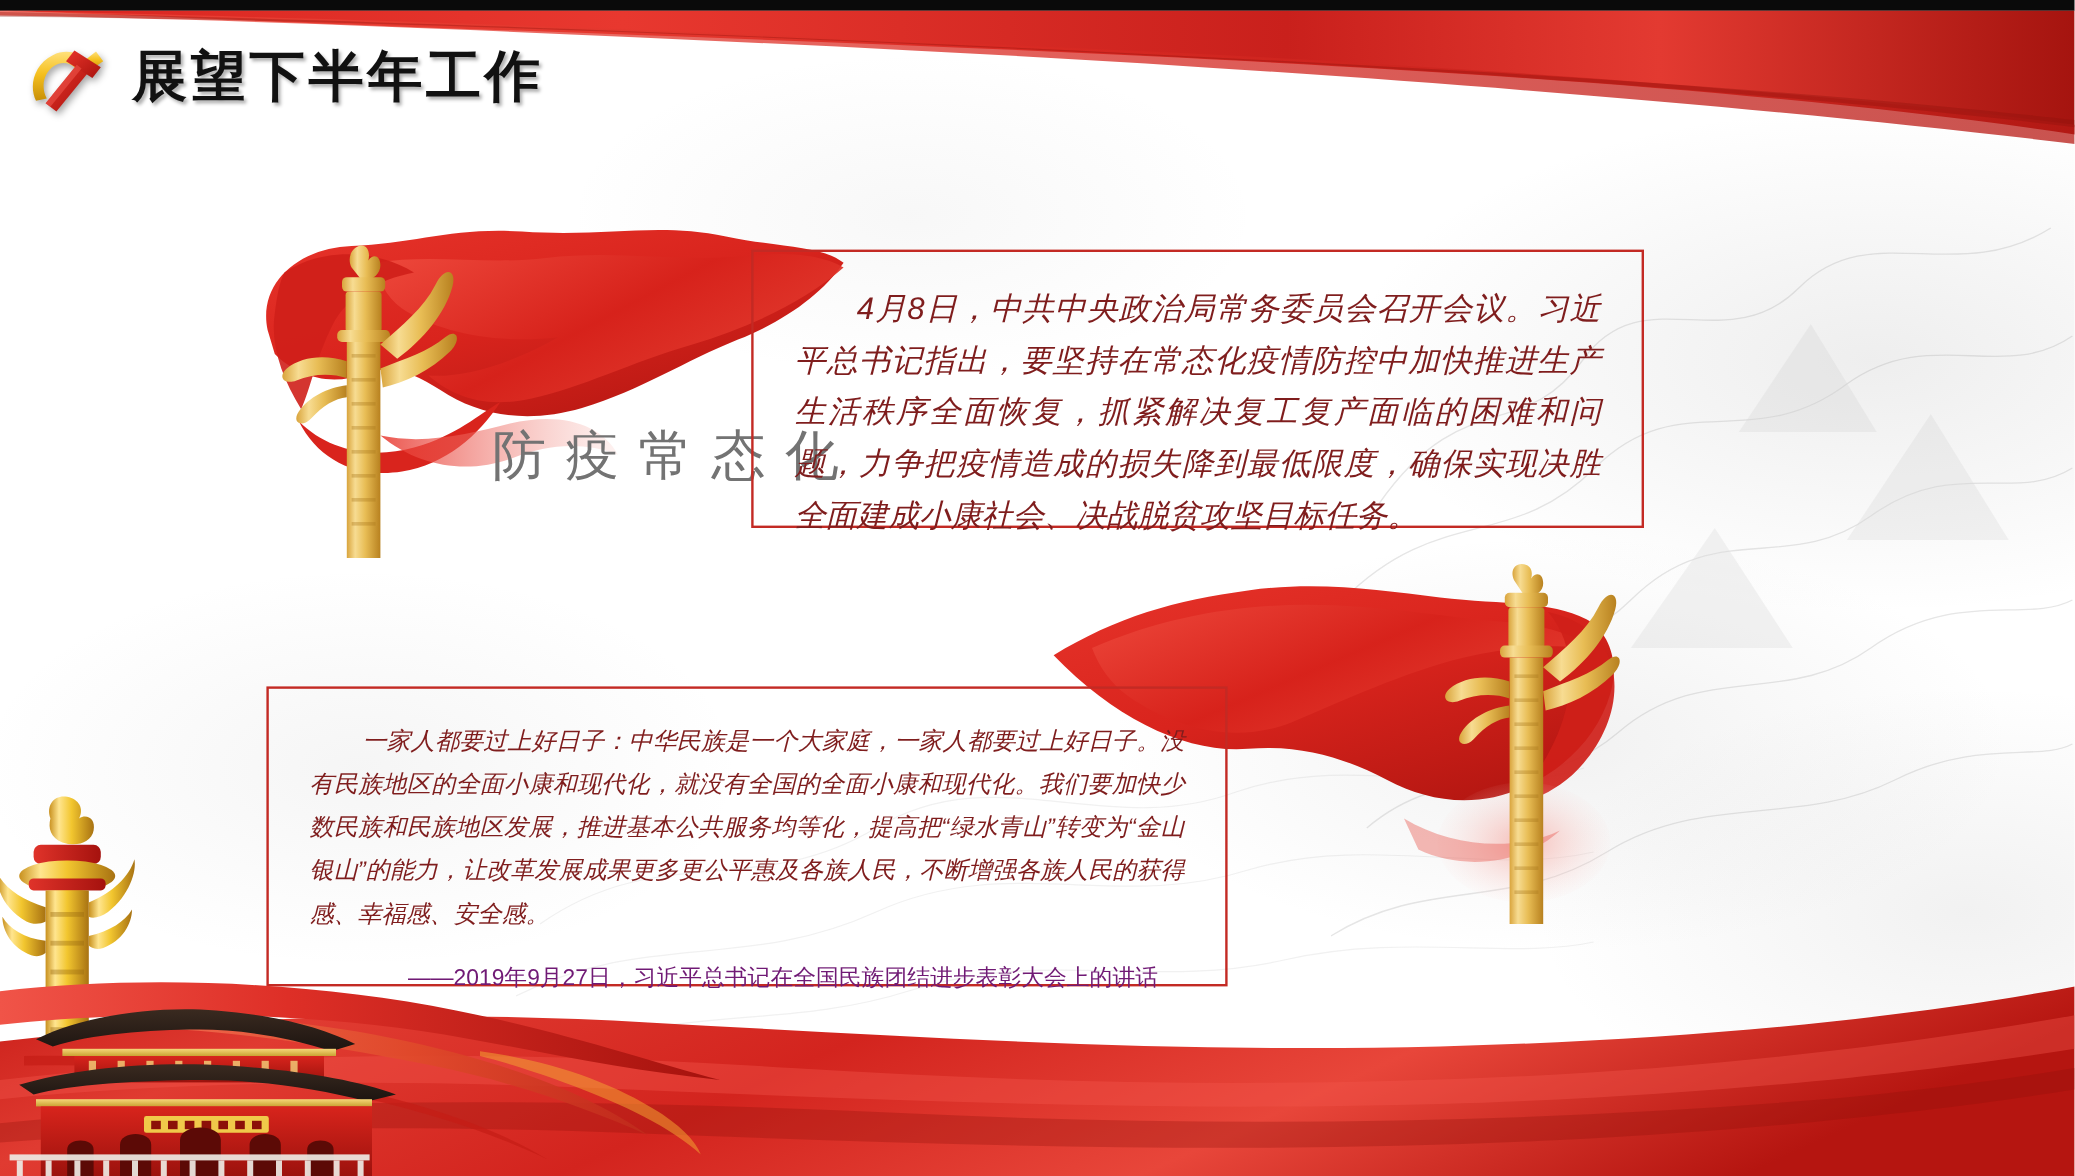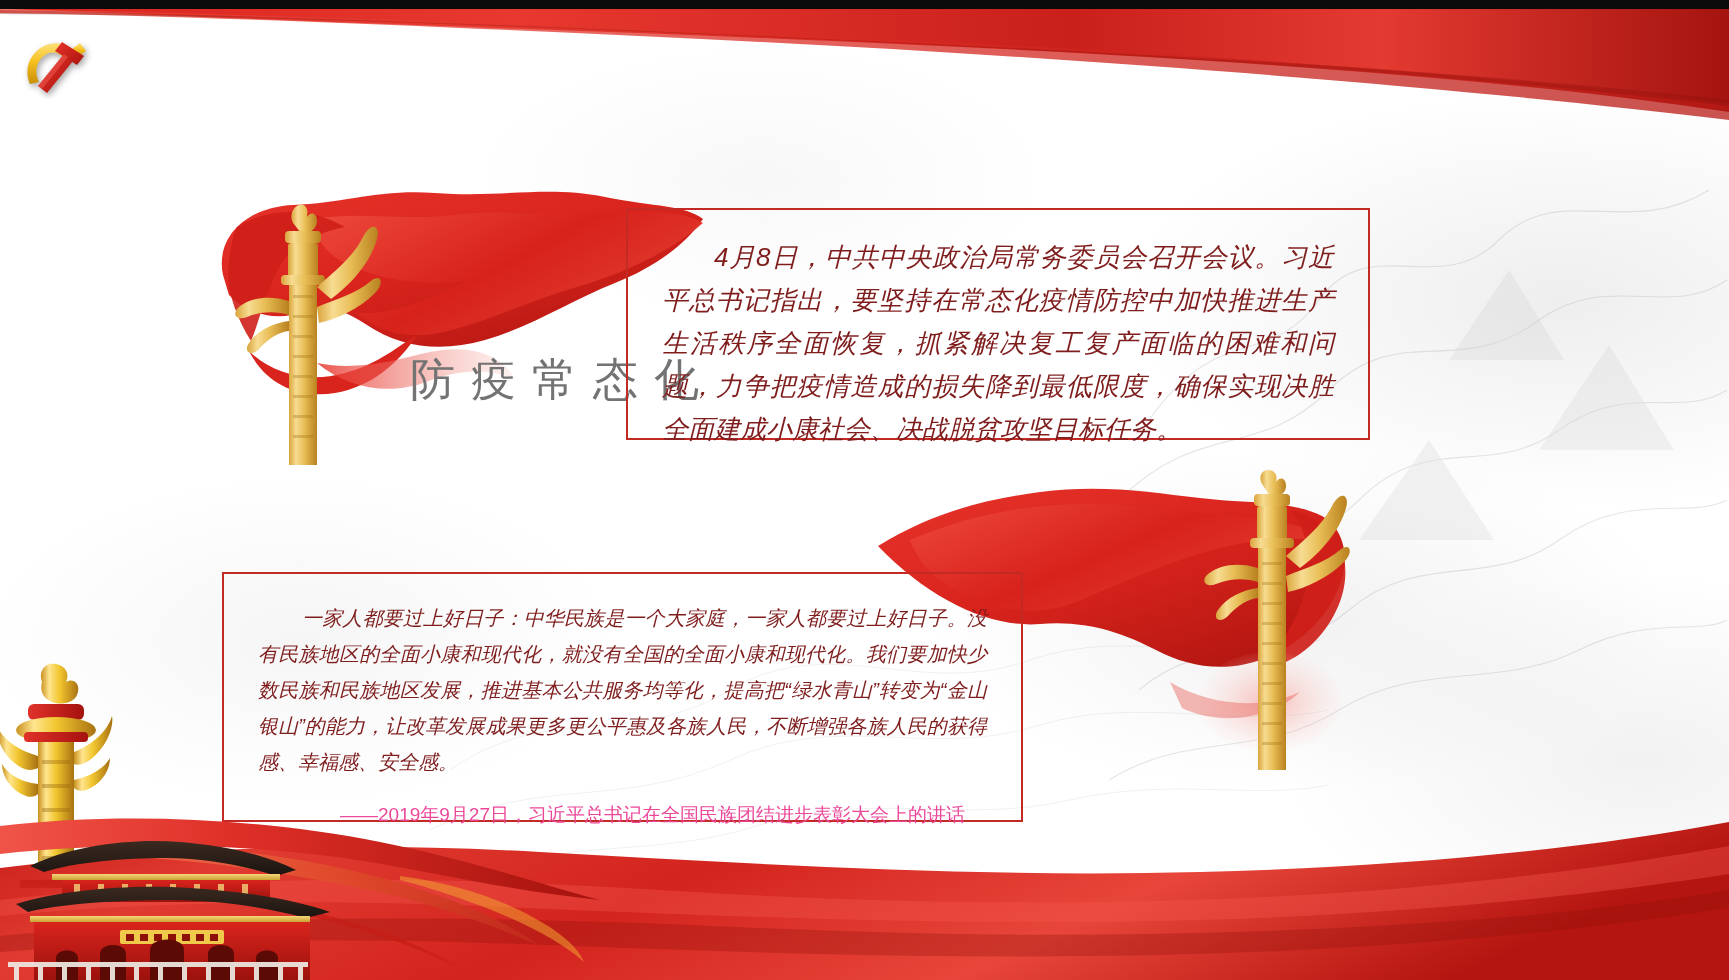--- a/index.html
+++ b/index.html
@@ -75,21 +75,21 @@
   .tb-p {
     color:#7f1d1d;
     line-height:43px;
     text-align:justify;
     font-style:italic;
   }
   .tb1 .tb-p { font-size:26px; text-indent:52px; }
   .tb2 .tb-p { font-size:20px; text-indent:44px; line-height:36px; }
   .tb2 .tb-src {
     margin-top:22px;
-    font-size:19px; color:#ec4899;
+    font-size:19px; color:#701a75;
     text-align:center;
     padding-left:60px;
   }
 
   
   .bottom-band { position:absolute; left:0; bottom:0; width:1729px; height:230px; }
   .huabiao-left {
     position:absolute; left:-6px; bottom:80px; width:120px; height:240px;
     pointer-events:none;
   }
@@ -164,20 +164,21 @@
         </linearGradient>
       </defs>
 
       <path d="M12 52 C6 40 10 22 26 14 C36 9 47 11 53 18 L45 25 C40 20 33 19 27 23 C18 29 16 41 21 50 Z" fill="url(#gold)"></path>
       <path d="M53 18 L62 11 L68 19 L58 26 Z" fill="url(#gold)"></path>
 
       <path d="M20 54 L46 22 L55 29 L29 61 Z" fill="url(#redm)"></path>
       <path d="M44 10 L66 24 L59 33 L37 19 Z" fill="url(#redm)"></path>
       <path d="M20 54 L46 22 L50 25 L24 57 Z" fill="#f0584c" opacity="0.55"></path>
     </svg>
+    <div class="slide-title">展望下半年工作</div>
   </div>
 
   <svg class="flag-art" style="left:185px; top:175px; width:520px; height:290px;" viewBox="0 0 520 290">
     <defs>
       <linearGradient id="flag1a" x1="0.1" y1="0" x2="0.9" y2="1">
         <stop offset="0%" stop-color="#e53229"></stop>
         <stop offset="45%" stop-color="#d9241d"></stop>
         <stop offset="100%" stop-color="#b01510"></stop>
       </linearGradient>
       <linearGradient id="flag1b" x1="0" y1="0" x2="1" y2="0.6">

